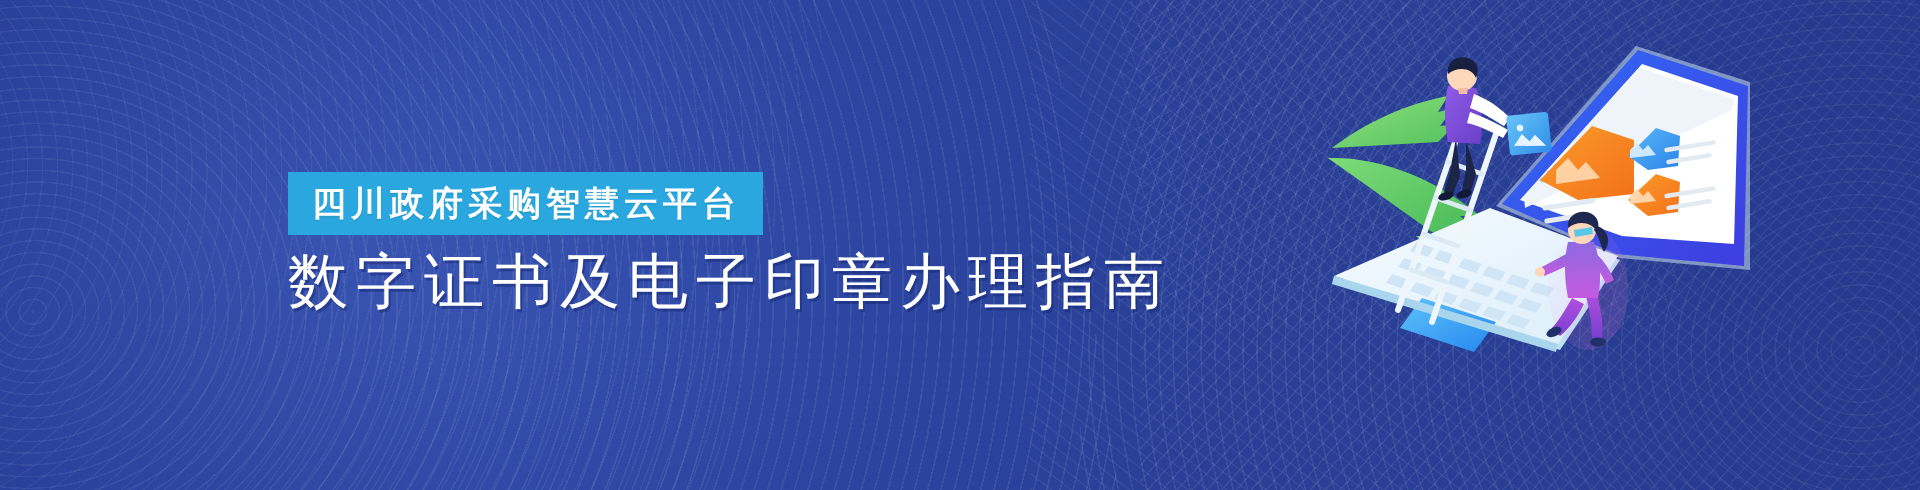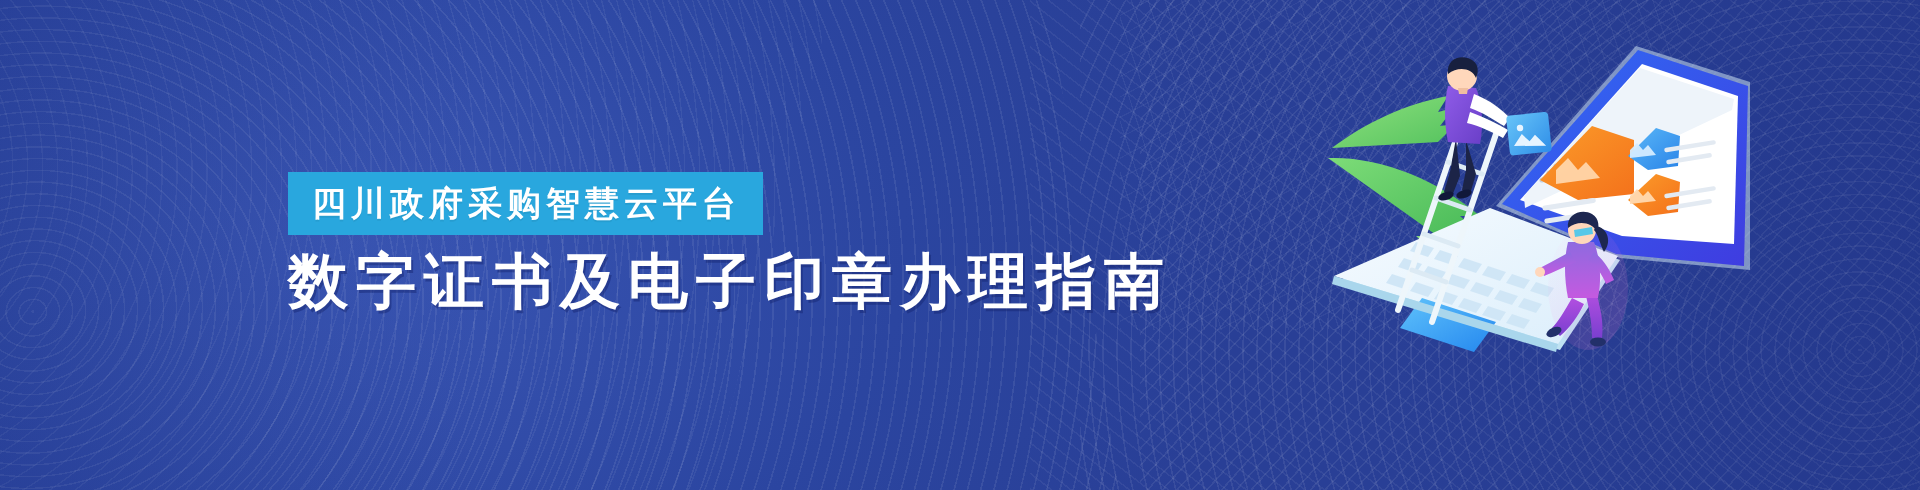--- a/index.html
+++ b/index.html
@@ -102,21 +102,21 @@
     font-weight:700;
     white-space:nowrap;
     text-shadow:0 2px 0 rgba(0,0,0,.06);
   }
   .main-title{
     margin-top:14px;
     color:#ffffff;
     font-size:60px;
     line-height:1.08;
     letter-spacing:8px;
-    font-weight:700;
+    font-weight:400;
     white-space:nowrap;
     text-shadow:2px 3px 0 rgba(20,36,110,.45);
   }
 
   
   .illustration{
     position:absolute;
     right:170px; top:30px;
     width:430px; height:340px;
   }

